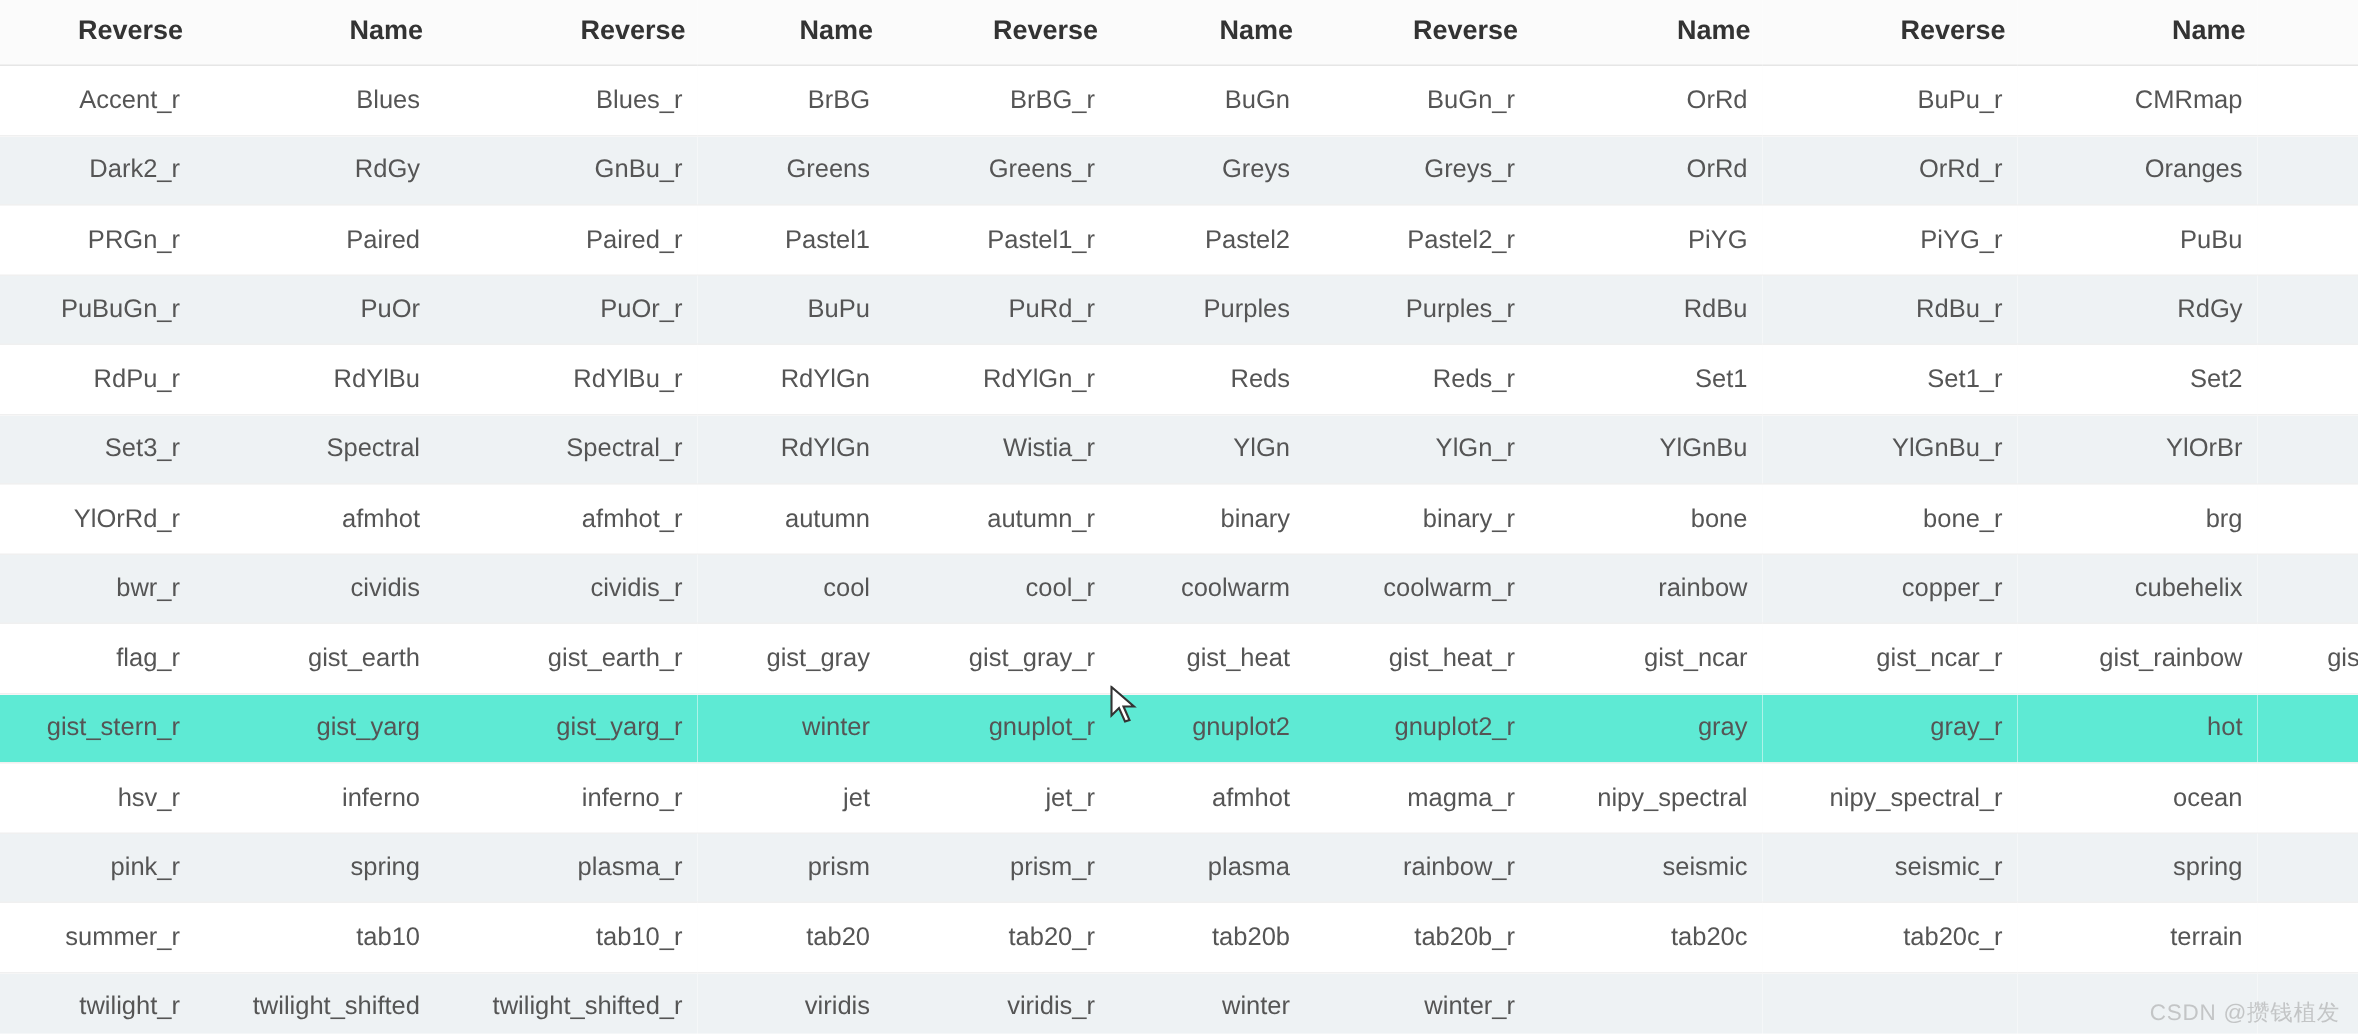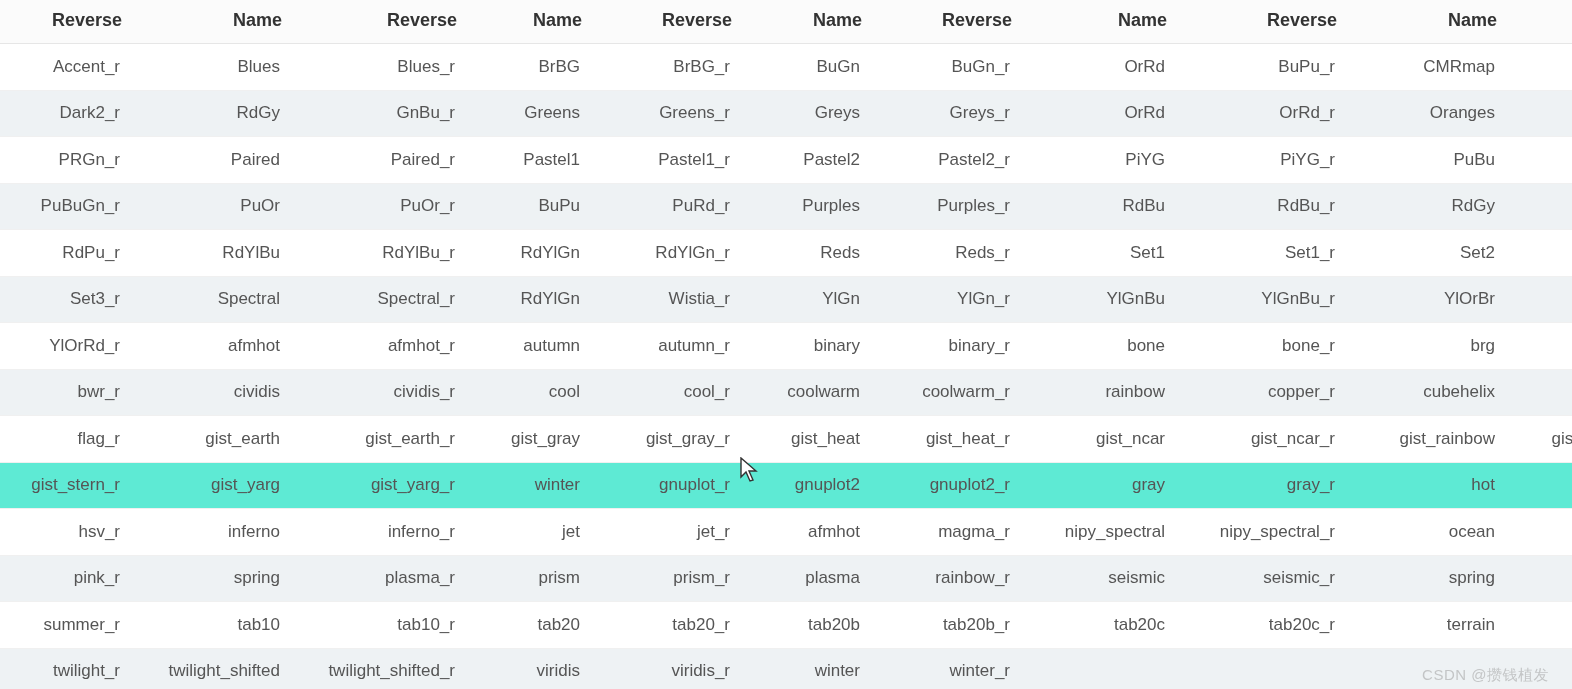--- a/index.html
+++ b/index.html
@@ -35,21 +35,21 @@
     white-space: nowrap;
     overflow: hidden;
     text-overflow: clip;
     border-top: 1px solid #f0f0f0;
   }
   tbody tr.even td { background: #ffffff; }
   tbody tr.odd  td { background: #eef2f4; }
   tbody tr.sel  td { background: #5eead4; }
   .watermark {
     position: absolute;
-    right: 23px;
+    right: 12px;
     bottom: 4px;
     color: rgba(160,160,160,0.55);
     font-size: 15px;
     letter-spacing: 0.5px;
     font-family: Arial, sans-serif;
     pointer-events: none;
     text-align: center;
   }
   .cursor {
     position: absolute;

